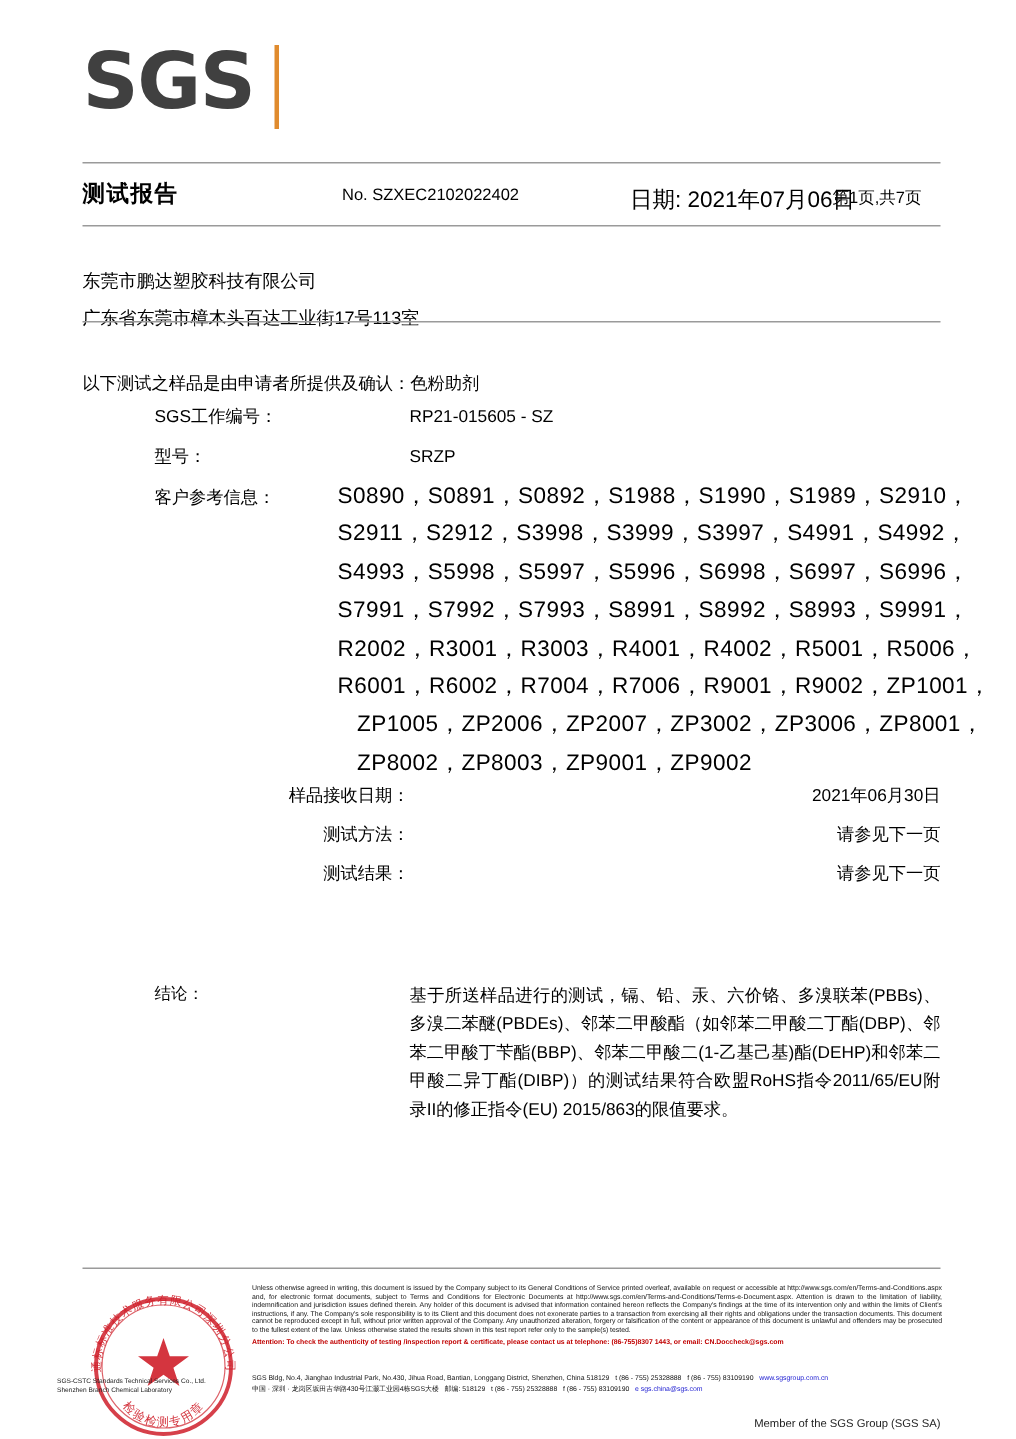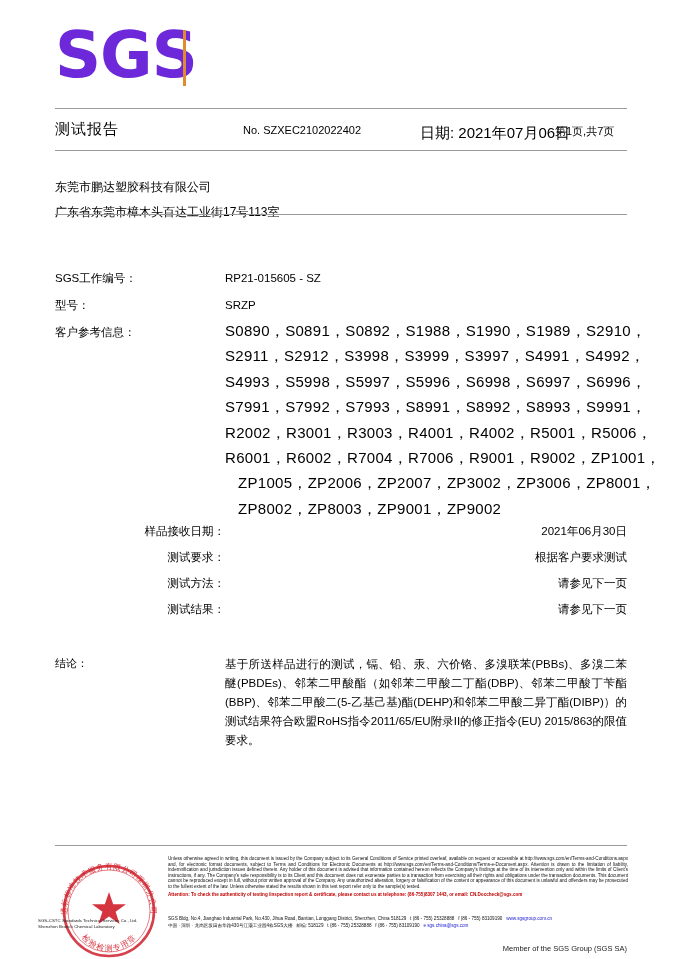--- a/index.html
+++ b/index.html
@@ -26,23 +26,23 @@
   .logo-block {
     position: absolute;
     left: 55px;
     top: 28px;
     width: 200px;
     height: 60px;
   }
   .logo-text {
     font-family: "DejaVu Sans", sans-serif;
     font-weight: bold;
-    font-size: 64px;
+    font-size: 52px;
     letter-spacing: -1px;
-    color: #6d28d9;
+    color: #404040;
     line-height: 54px;
   }
   .logo-bar {
     position: absolute;
     left: 128px;
     top: 2px;
     width: 3px;
     height: 56px;
     background: #e08b2e;
   }
@@ -59,26 +59,26 @@
     position: absolute;
     left: 55px;
     top: 120px;
     width: 572px;
     height: 24px;
   }
   .doc-title {
     position: absolute;
     left: 0; top: 0;
     font-size: 15px;
-    font-weight: normal;
+    font-weight: bold;
     letter-spacing: 1px;
   }
   .doc-no {
     position: absolute;
-    left: 188px;
+    left: 173px;
     top: 4px;
     font-size: 11px;
   }
   .doc-date {
     position: absolute;
     left: 365px;
     top: 4px;
     font-size: 15px;
   }
   .doc-page {
@@ -129,20 +129,21 @@
   .field-row {
     display: flex;
     align-items: flex-start;
     margin-bottom: 10px;
   }
   .field-label {
     width: 170px;
     flex: 0 0 170px;
     font-size: 11.5px;
     line-height: 17px;
+    margin-left: 48px;
   }
   .field-value {
     flex: 1;
     font-size: 11.5px;
     line-height: 17px;
   }
   .refs {
     position: absolute;
     left: 225px;
     top: 318px;
@@ -256,20 +257,21 @@
     <div class="doc-page">第1页,共7页</div>
   </div>
   <div class="hr-title"></div>
 
   <div class="company">
     <div>东莞市鹏达塑胶科技有限公司</div>
     <div>广东省东莞市樟木头百达工业街17号113室</div>
   </div>
   <div class="hr-company"></div>
 
+  <div class="intro">以下测试之样品是由申请者所提供及确认：色粉助剂</div>
 
   <div class="fields">
     <div class="field-row">
       <div class="field-label">SGS工作编号：</div>
       <div class="field-value">RP21-015605 - SZ</div>
     </div>
     <div class="field-row">
       <div class="field-label">型号：</div>
       <div class="field-value">SRZP</div>
     </div>
@@ -289,36 +291,32 @@
     <div class="indent">ZP1005，ZP2006，ZP2007，ZP3002，ZP3006，ZP8001，</div>
     <div class="indent">ZP8002，ZP8003，ZP9001，ZP9002</div>
   </div>
 
   <div class="block2">
     <div class="field-row">
       <div class="field-label">样品接收日期：</div>
       <div class="field-value">2021年06月30日</div>
     </div>
     <div class="field-row">
-      <div class="field-label">测试要求：</div>
-      <div class="field-value">根据客户要求测试</div>
-    </div>
-    <div class="field-row">
       <div class="field-label">测试方法：</div>
       <div class="field-value">请参见下一页</div>
     </div>
     <div class="field-row">
       <div class="field-label">测试结果：</div>
       <div class="field-value">请参见下一页</div>
     </div>
   </div>
 
   <div class="conclusion">
     <div class="field-label">结论：</div>
-    <div class="field-value">基于所送样品进行的测试，镉、铅、汞、六价铬、多溴联苯(PBBs)、多溴二苯醚(PBDEs)、邻苯二甲酸酯（如邻苯二甲酸二丁酯(DBP)、邻苯二甲酸丁苄酯(BBP)、邻苯二甲酸二(5-乙基己基)酯(DEHP)和邻苯二甲酸二异丁酯(DIBP)）的测试结果符合欧盟RoHS指令2011/65/EU附录II的修正指令(EU) 2015/863的限值要求。</div>
+    <div class="field-value">基于所送样品进行的测试，镉、铅、汞、六价铬、多溴联苯(PBBs)、多溴二苯醚(PBDEs)、邻苯二甲酸酯（如邻苯二甲酸二丁酯(DBP)、邻苯二甲酸丁苄酯(BBP)、邻苯二甲酸二(1-乙基己基)酯(DEHP)和邻苯二甲酸二异丁酯(DIBP)）的测试结果符合欧盟RoHS指令2011/65/EU附录II的修正指令(EU) 2015/863的限值要求。</div>
   </div>
 
   <div class="hr-footer"></div>
 
   <div class="stamp">
     <svg width="108" height="108" viewBox="0 0 108 108" xmlns="http://www.w3.org/2000/svg">
       <defs>
         <path id="arcTop" d="M 12,56 A 42,42 0 0 1 96,56" fill="none"></path>
         <path id="arcBottom" d="M 20,62 A 34,34 0 0 0 88,62" fill="none"></path>
       </defs>

